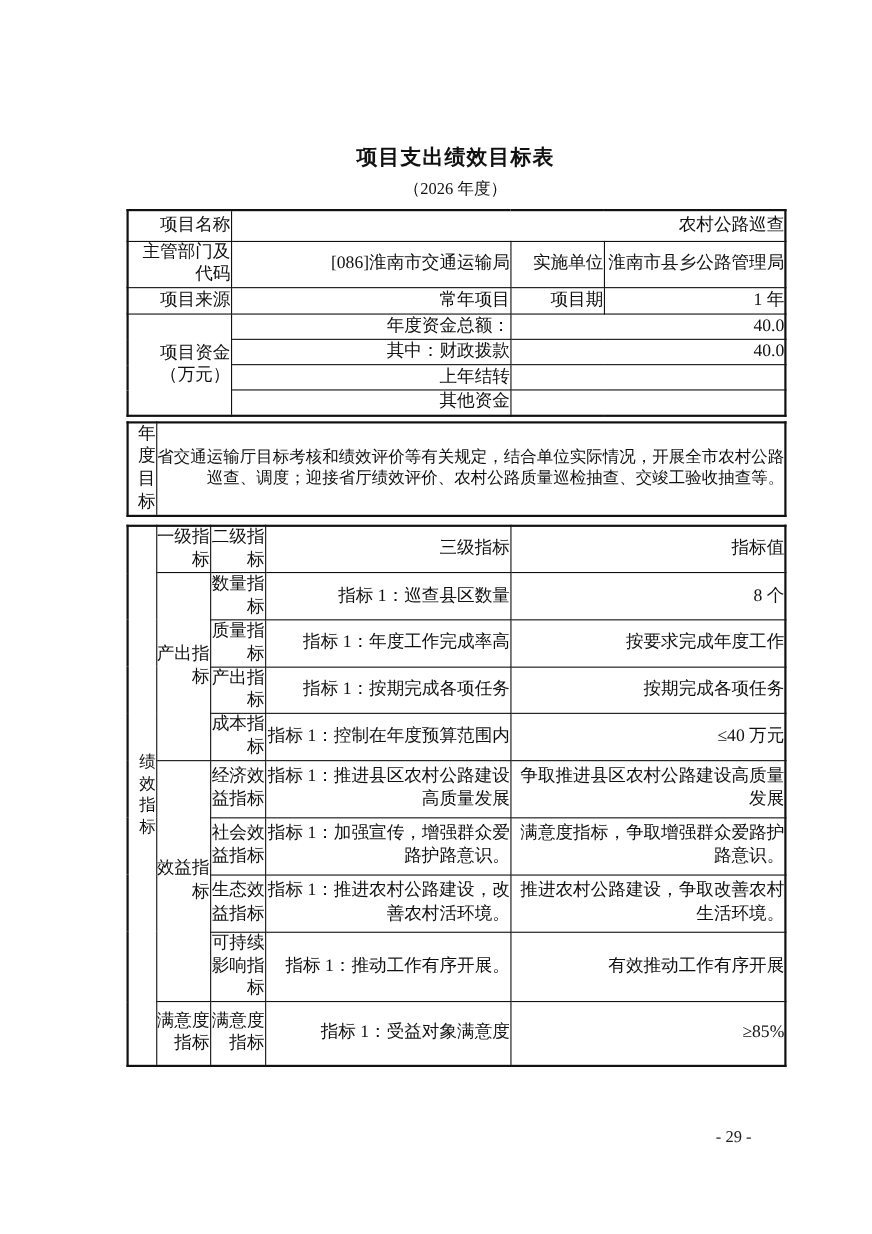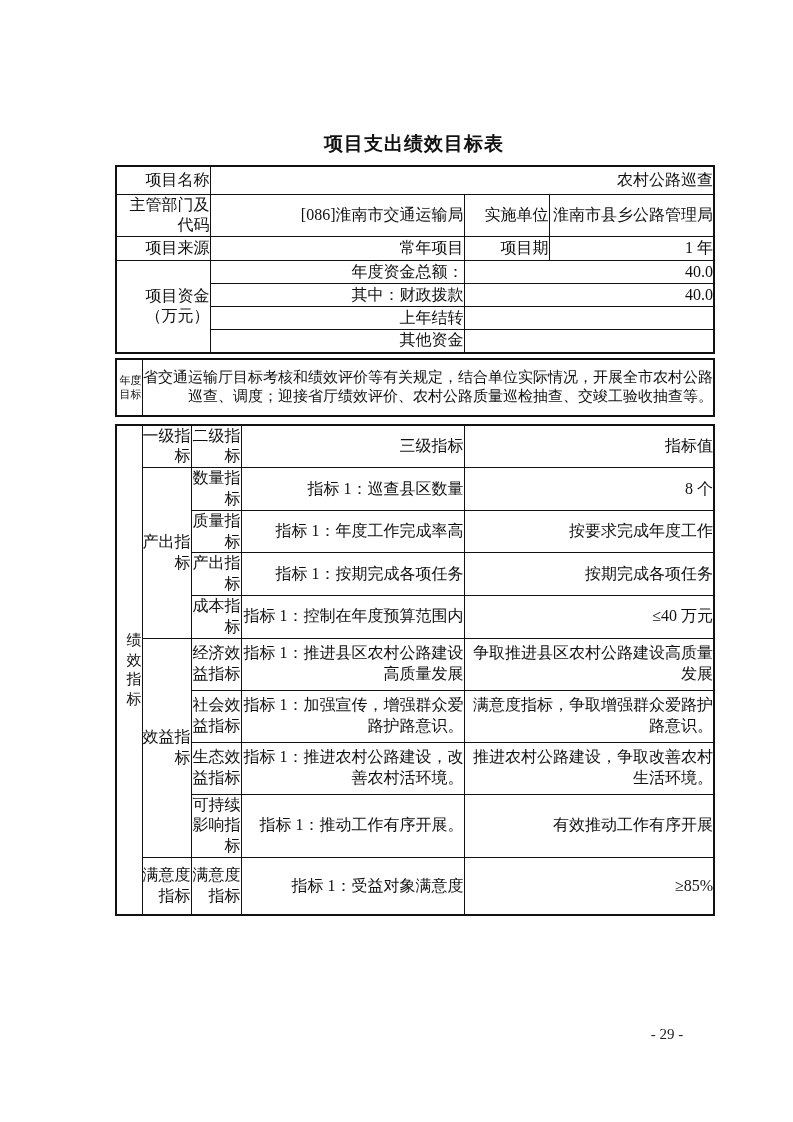--- a/index.html
+++ b/index.html
@@ -18,32 +18,33 @@
   table.t td { border:1px solid #111; vertical-align:middle; text-align:right; padding:0; line-height:1.3; word-break:break-all; overflow:hidden; }
   .t1 { margin-top:8px; }
   .t2 { margin-top:4px; }
   .t3 { margin-top:7px; }
   tr.h28{height:28px} tr.h34{height:34px} tr.h24{height:24px} tr.h23{height:23px}
   tr.h37{height:37px} tr.h38{height:38px} tr.h52{height:52px} tr.h62{height:62px} tr.h57{height:57px} tr.h58{height:58px}
   td.lab1 { padding:0 13px; }           
   td.l12  { padding:0 7px; }            
   td.free { text-align:left; padding:2px 6px 2px 8px; }
   td.tight{ padding:0 2px; }
-  td.vert { padding:0; font-size:11px; line-height:14px;margin-top:48px; }       
+  td.vert { padding:0; font-size:16px; line-height:14px;margin-top:48px; }       
   td.vperf{ padding:0; font-size:15px; line-height:28px; }       
   td.goal { text-align:left; font-size:15px; line-height:23px; padding:2px 8px; }
   .pageno { position:absolute; left:617px; top:1026px; width:100px; text-align:center; font-size:15px; color:#222; }
 </style>
 </head>
 <body>
 
 <div class="page">
   <div class="content">
 
     <div class="doc-title">项目支出绩效目标表</div>
+    <div class="doc-subtitle">（2026 年度）</div>
 
     <table class="t t1">
       <colgroup>
           <col style="width:94px">
           <col style="width:254px">
           <col style="width:85px">
           <col style="width:165px">
         </colgroup>
       <tbody>
           <tr class="h28">

